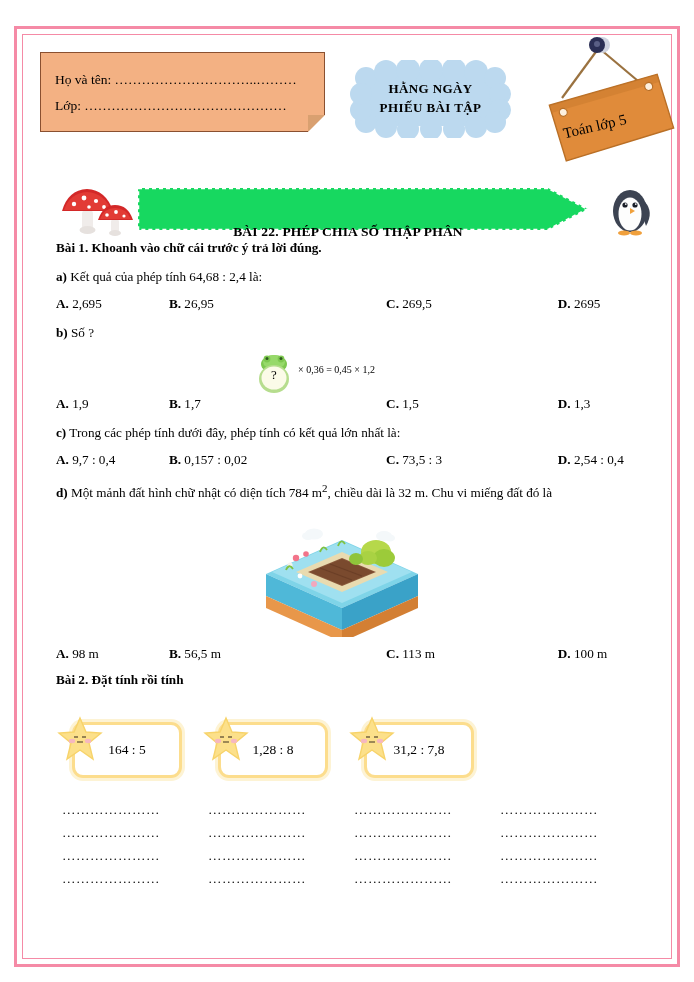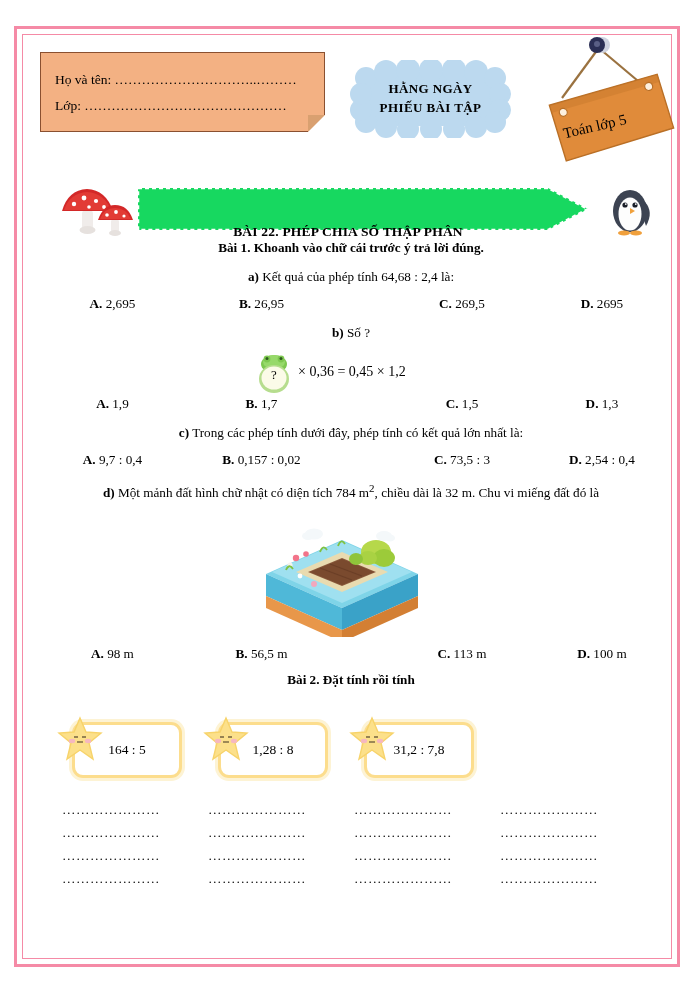--- a/index.html
+++ b/index.html
@@ -124,21 +124,20 @@
     margin-top: 24px;
   }
   .mushrooms { position: absolute; left: 18px; top: 0px; width: 78px; height: 52px; }
   .penguin  { position: absolute; left: 560px; top: -4px; width: 62px; height: 58px; }
 
   
   .content {
     position: absolute;
     left: 56px; top: 228px;
     width: 590px;
-    text-align: center;
   }
   .q-head {
     font-weight: bold;
     font-size: 13.2px;
     margin: 0 0 10px 0;
   }
   .q-sub {
     font-size: 13.2px;
     margin: 0 0 9px 0;
     line-height: 21px;
@@ -176,21 +175,21 @@
     align-items: center;
     justify-content: center;
     font-size: 13px;
     padding-top: 4px;
     box-sizing: border-box;
     z-index: 3;
   }
   .eqn {
     position: absolute;
     left: 242px; top: 12px;
-    font-size: 14px;
+    font-size: 10px;
     white-space: nowrap;
   }
 
   
   .land-wrap {
     position: relative;
     height: 128px;
     margin: 6px 0 6px 0;
   }
   .land {

